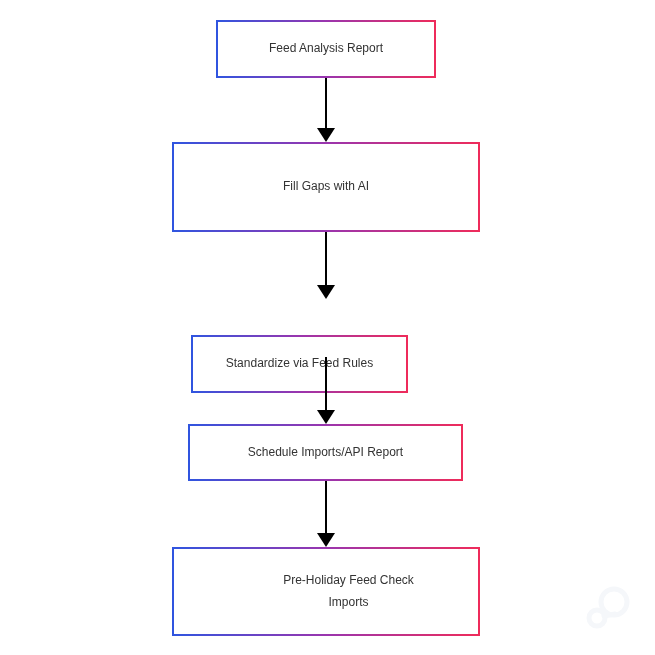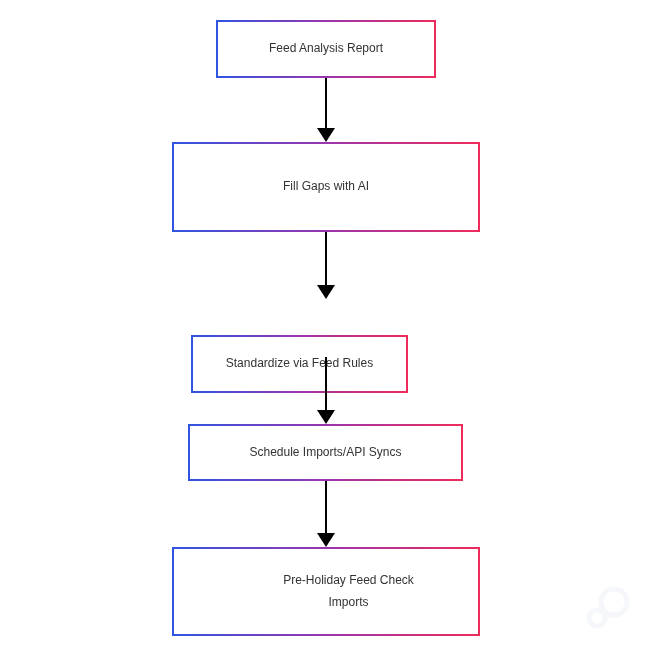--- a/index.html
+++ b/index.html
@@ -90,21 +90,21 @@
   <div class="node node-3">
     <span>Standardize via Feed Rules</span>
   </div>
 
   <div class="arrow arrow-3">
     <div class="shaft"></div>
     <div class="head"></div>
   </div>
 
   <div class="node node-4">
-    <span>Schedule Imports/API Syncs</span>
+    <span>Schedule Imports/API Report</span>
   </div>
 
   <div class="arrow arrow-4">
     <div class="shaft"></div>
     <div class="head"></div>
   </div>
 
   <div class="node node-5">
     <span>Pre-Holiday Feed Check</span>
     <span>Imports</span>

